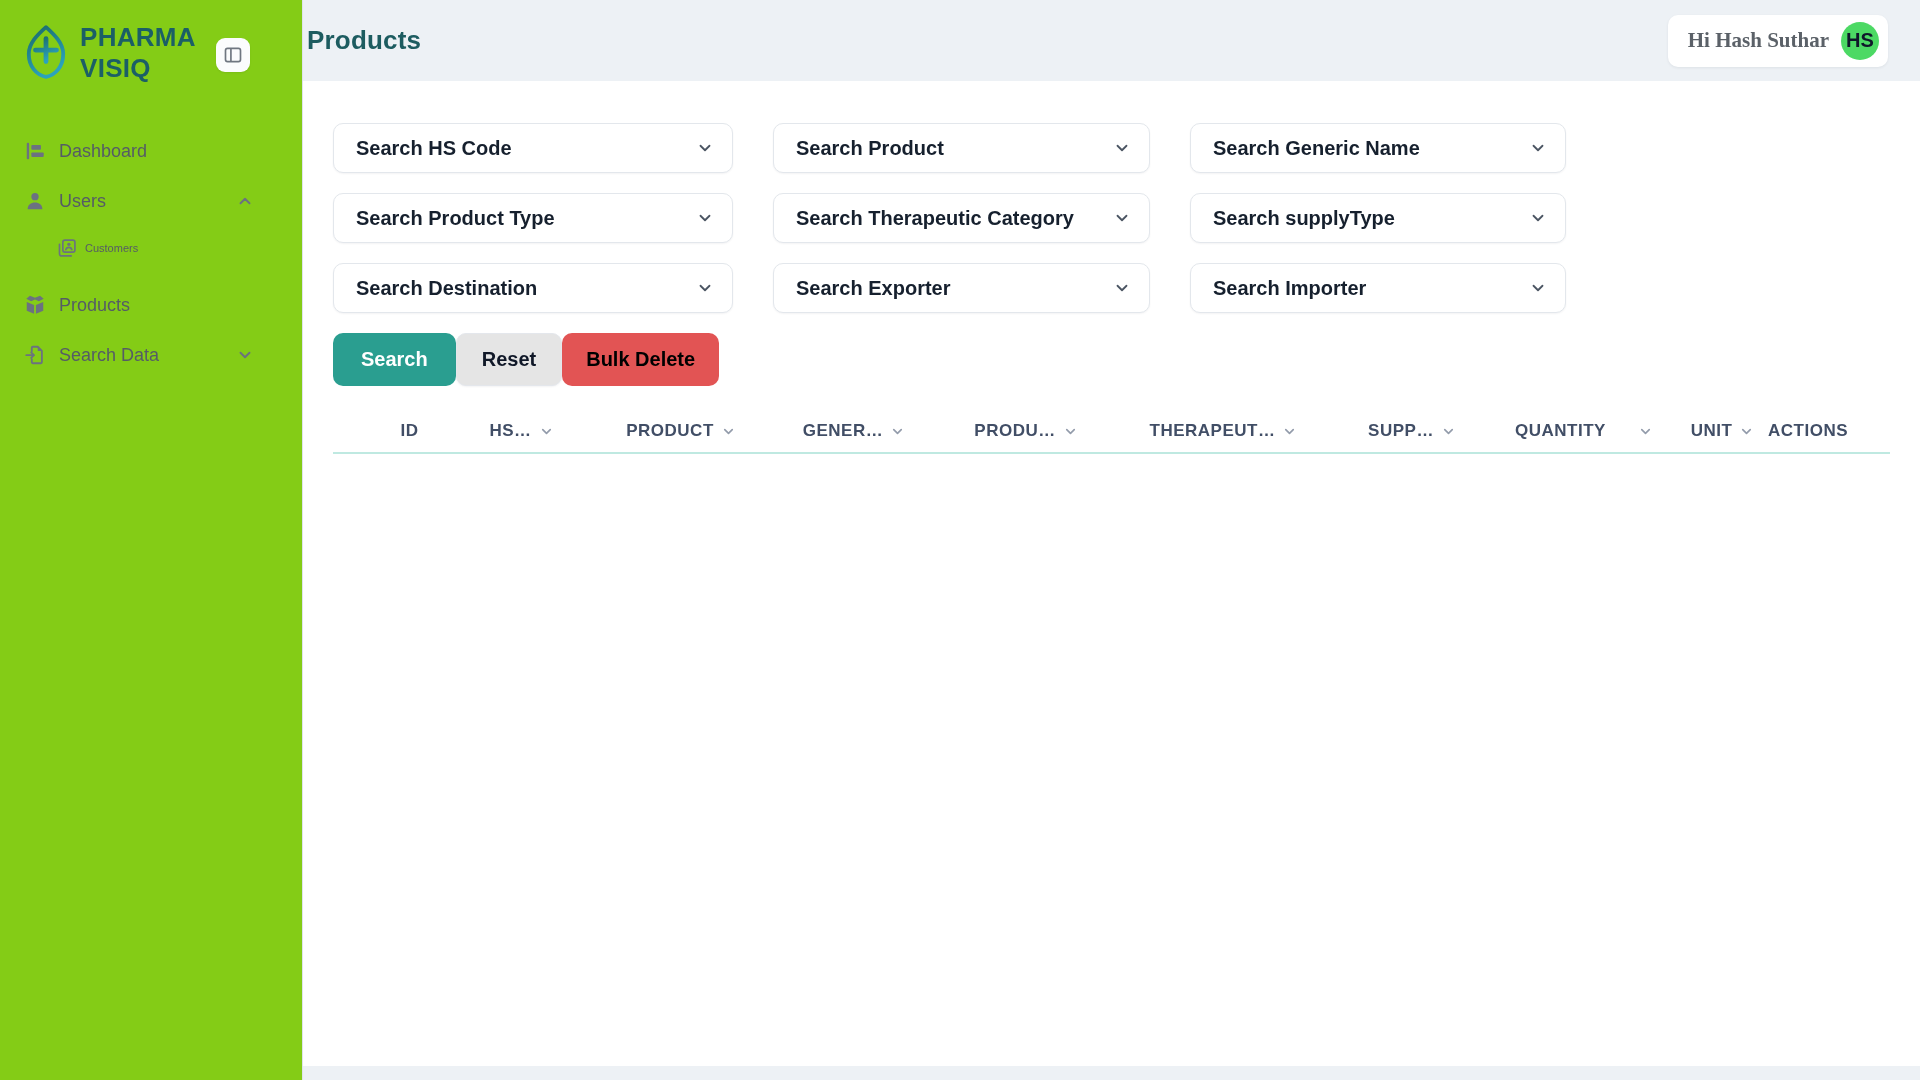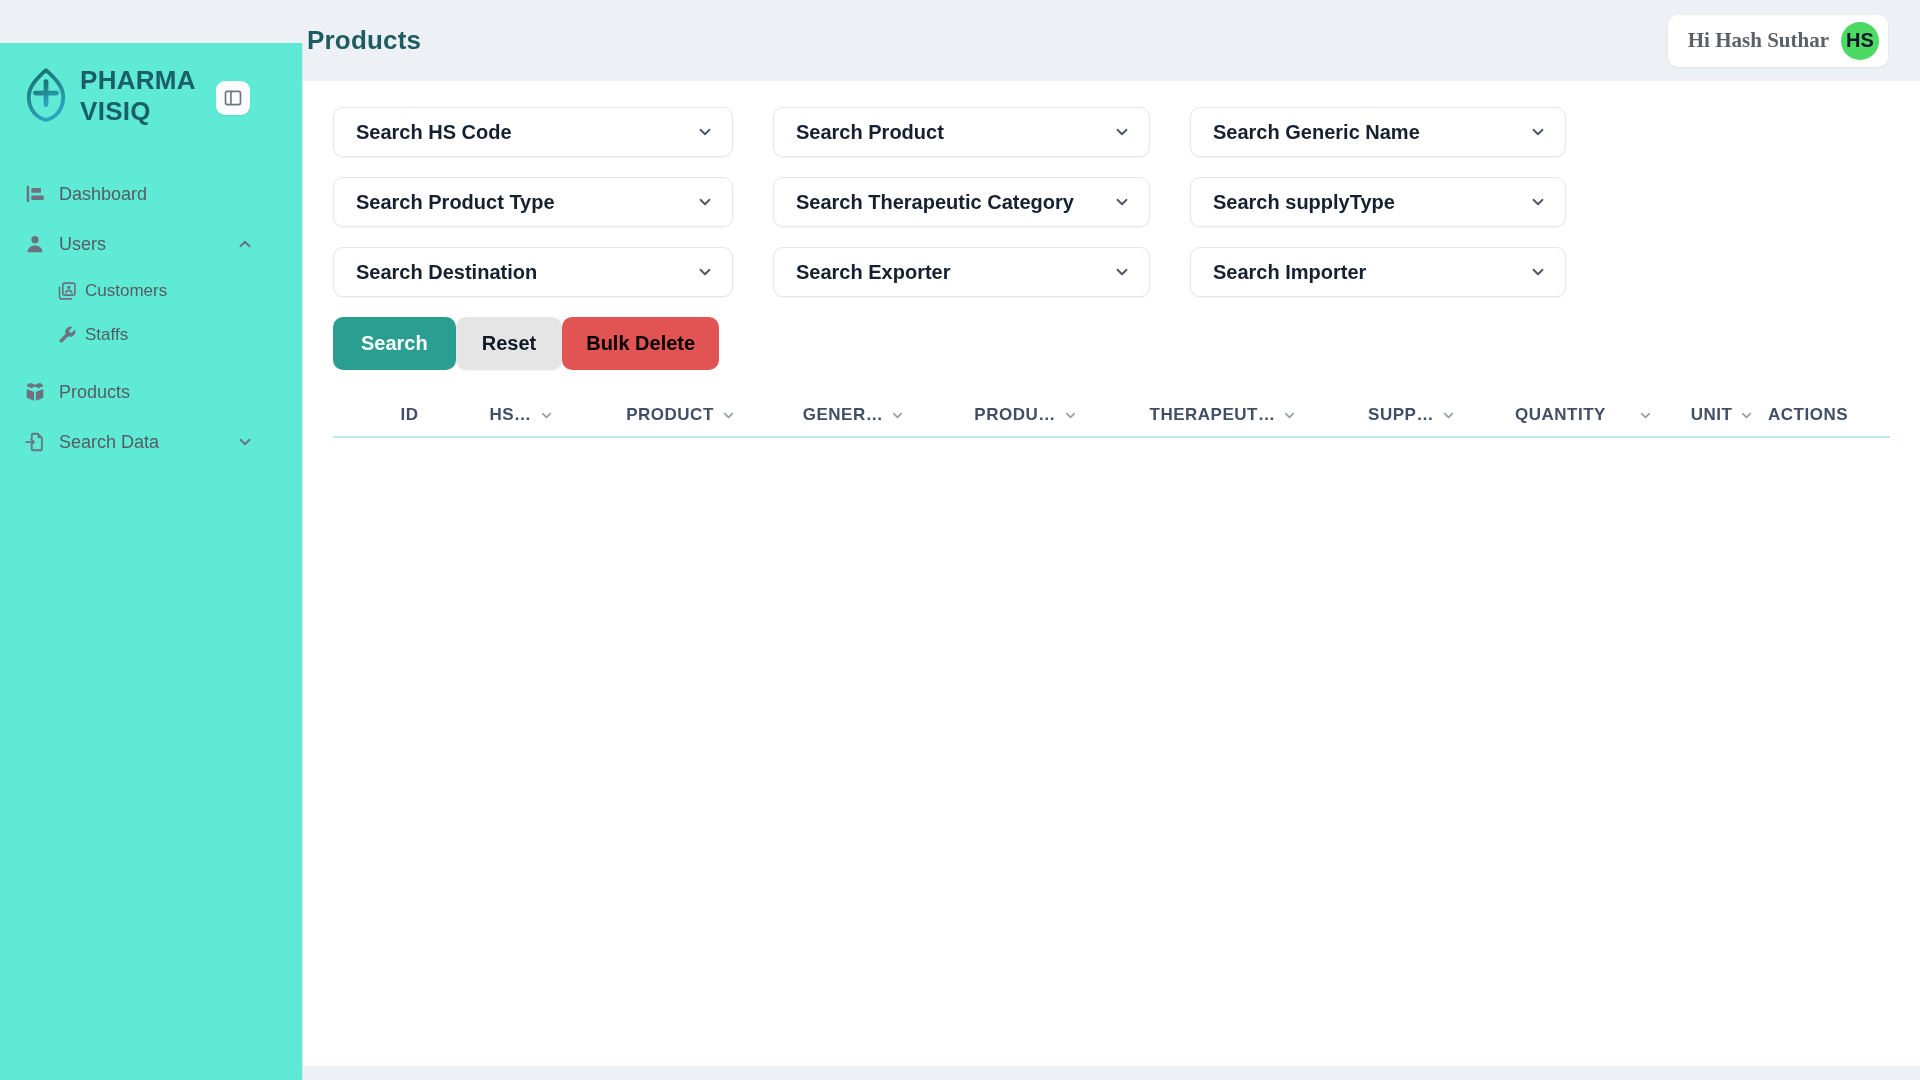--- a/index.html
+++ b/index.html
@@ -2,45 +2,45 @@
 <html><head>
 <meta charset="utf-8">
 <style>
   * { margin:0; padding:0; box-sizing:border-box; }
   html,body { width:1920px; height:1080px; overflow:hidden; }
   body { font-family:"Liberation Sans", sans-serif; background:#edf1f5; }
 
   .app { display:flex; width:1920px; height:1080px; }
 
   
-  .sidebar { width:303px; min-width:303px; background:#5eead4; border-right:1px solid #dfe4ea; padding:22px 8px 0 24px;margin-top:43px; }
+  .sidebar { width:303px; min-width:303px; background:#84cc16; border-right:1px solid #dfe4ea; padding:22px 8px 0 24px; }
   .logo-row { display:flex; align-items:flex-start; }
   .brand-logo { margin-top:2px; }
   .brand-text { margin-left:12px; font-size:26px; font-weight:700; color:#1b5f66; line-height:1.2; letter-spacing:.3px; }
   .brand-text span { display:block; }
   .toggle-btn { margin-left:auto; margin-right:44px; margin-top:16px; width:34px; height:34px; background:#fbfcfd; border:none; border-radius:9px; display:flex; align-items:center; justify-content:center; cursor:pointer; box-shadow:0 1px 2px rgba(16,24,40,.08); }
 
   nav { margin-top:42px; }
   .nav-item { display:flex; align-items:center; height:50px; color:#555c66; font-size:18px; cursor:pointer; }
   .nav-item .ico { width:22px; height:22px; display:flex; align-items:center; justify-content:center; margin-right:13px; color:#6b7280; }
   .nav-item .chev { margin-left:auto; margin-right:40px; color:#6b7280; display:flex; }
   .nav-sub { padding-left:33px; }
-  .nav-sub .nav-item { height:44px; font-size:17px; }
+  .nav-sub .nav-item { height:44px; font-size:11px; }
   .nav-sub .nav-item .ico { width:20px; height:20px; margin-right:8px; }
   .gap-top { margin-top:10px; }
 
   
   .main { flex:1; display:flex; flex-direction:column; position:relative; }
   .topbar { height:81px; display:flex; align-items:center; padding:0 32px 0 4px; }
   .page-title { font-size:26px; font-weight:700; color:#1d5c60; letter-spacing:.2px; }
   .user-chip { margin-left:auto; display:flex; align-items:center; background:#ffffff; border-radius:10px; height:52px; padding:0 9px 0 20px; box-shadow:0 1px 3px rgba(16,24,40,.07); cursor:pointer; }
   .user-greeting { font-family:"Liberation Serif", serif; font-weight:700; font-size:21px; color:#5b6168; }
   .avatar { width:38px; height:38px; border-radius:50%; display:flex; align-items:center; justify-content:center; font-size:20px; font-weight:700; color:#0f172a; margin-left:12px; }
 
-  .panel { flex:1; background:#ffffff; margin-bottom:14px; padding:26px 30px 0 30px; }
+  .panel { flex:1; background:#ffffff; margin-bottom:14px; padding:42px 30px 0 30px; }
 
   
   .filters { display:grid; grid-template-columns:400px 377px 376px; column-gap:40px; row-gap:20px; }
   .select-box { height:50px; background:#ffffff; border:1px solid #e3e7ec; border-radius:10px; display:flex; align-items:center; padding:0 18px 0 22px; box-shadow:0 1px 2px rgba(16,24,40,.05); cursor:pointer; }
   .select-box .sel-label { font-size:20px; font-weight:600; color:#16202e; }
   .select-box .chev { margin-left:auto; color:#4b5563; display:flex; }
 
   
   .actions { display:flex; gap:0; margin-top:20px;align-items:center; }
   .btn { height:53px; border:none; border-radius:10px; font-family:"Liberation Sans", sans-serif; font-size:20px; font-weight:600; cursor:pointer; }
@@ -119,28 +119,20 @@
           <span class="ico">
             <svg width="20" height="20" viewBox="0 0 24 24" fill="none" stroke="#6b7280" stroke-width="2" stroke-linecap="round" stroke-linejoin="round">
               <rect x="7" y="2.5" width="14.5" height="14.5" rx="2.5"></rect>
               <circle cx="14.2" cy="7.6" r="2" fill="#6b7280" stroke="none"></circle>
               <path d="M10.6 14c.4-1.9 1.9-2.8 3.6-2.8s3.2.9 3.6 2.8"></path>
               <path d="M3 7.5v11.5a2.5 2.5 0 0 0 2.5 2.5H17"></path>
             </svg>
           </span>
           <span>Customers</span>
         </div>
-        <div class="nav-item">
-          <span class="ico">
-            <svg width="20" height="20" viewBox="0 0 24 24" fill="#6b7280">
-                <path d="M14.7 6.3a1 1 0 0 0 0 1.4l1.6 1.6a1 1 0 0 0 1.4 0l3.77-3.77a6 6 0 0 1-7.94 7.94l-6.91 6.91a2.12 2.12 0 0 1-3-3l6.91-6.91a6 6 0 0 1 7.94-7.94l-3.76 3.76z"></path>
-              </svg>
-          </span>
-          <span>Staffs</span>
-        </div>
       </div>
 
       <div class="nav-item gap-top">
         <span class="ico">
           <svg width="22" height="22" viewBox="0 0 24 24" fill="#6b7280">
             <path d="M2.5 5.2 6.5 2l5.5 2 5.5-2 4 3.2-5.3 2.6L12 6l-4.2 1.8z"></path>
             <path d="M3 8.6l8 3.4v9.5l-8-3.3z"></path>
               <path d="M21 8.6l-8 3.4v9.5l8-3.3z"></path>
           </svg>
         </span>

